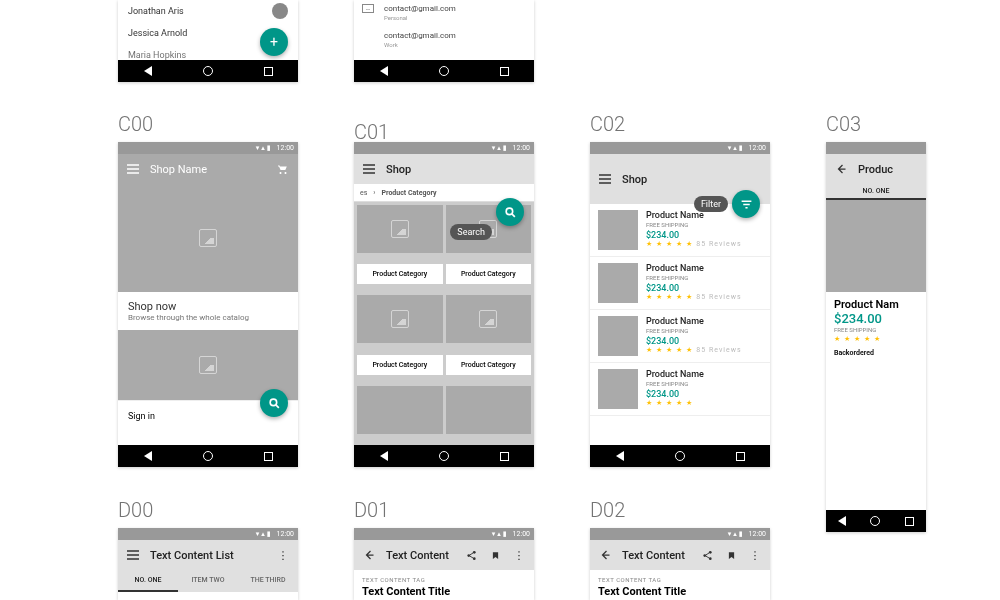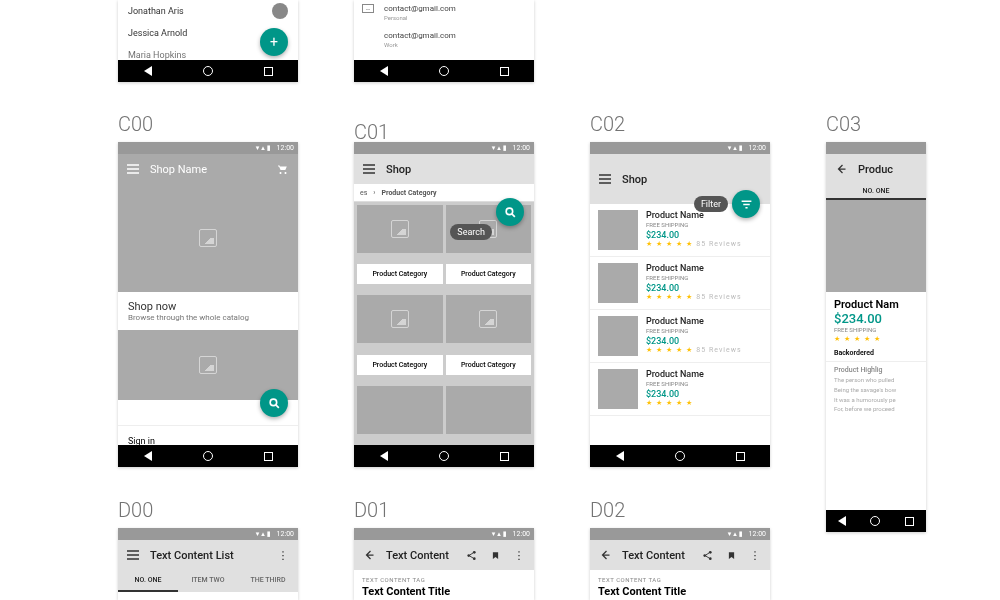--- a/index.html
+++ b/index.html
@@ -154,21 +154,21 @@
   <div class="ph" style="height:108px;">
       <div class="ph-icon"></div>
     </div>
   <div class="card">
     <div class="h">Shop now</div>
     <div class="s">Browse through the whole catalog</div>
   </div>
   <div class="ph" style="height:70px;">
       <div class="ph-icon"></div>
     </div>
-  <div class="card" style="border-top:1px solid #eee; padding:10px;margin-top:25px;">
+  <div class="card" style="border-top:1px solid #eee; padding:10px;">
     <span>Sign in</span>
   </div>
   <div class="fab" style="right:10px; bottom:50px;">
     <svg width="13" height="13" viewBox="0 0 24 24" fill="none" stroke="#fff" stroke-width="3">
         <circle cx="10" cy="10" r="6"></circle>
         <path d="M20 20l-5-5"></path>
       </svg>
   </div>
   <div class="navbar">
     <div class="nav-tri"></div>
@@ -309,27 +309,20 @@
   </div>
   <div class="tabs" style="height:16px;">
     <div class="tab active">NO. ONE</div>
   </div>
   <div class="ph" style="height:92px;"></div>
   <div class="pd-name">Product Nam</div>
   <div class="pd-price">$234.00</div>
   <div class="pd-ship">FREE SHIPPING</div>
   <div class="stars" style="padding:2px 8px;">★ ★ ★ ★ ★</div>
   <div class="pd-back">Backordered</div>
-  <div class="pd-high">
-    <div class="t">Product Highlig</div>
-    <p>The person who pulled</p>
-    <p>Being the savage's bow</p>
-    <p>It was a humorously pe</p>
-    <p>For, before we proceed</p>
-  </div>
   <div class="navbar">
     <div class="nav-tri"></div>
     <div class="nav-circ"></div>
     <div class="nav-sq"></div>
   </div>
 </div>
 
 <div class="label" style="left:118px; top:498px;">D00</div>
 <div class="label" style="left:354px; top:498px;">D01</div>
 <div class="label" style="left:590px; top:498px;">D02</div>

